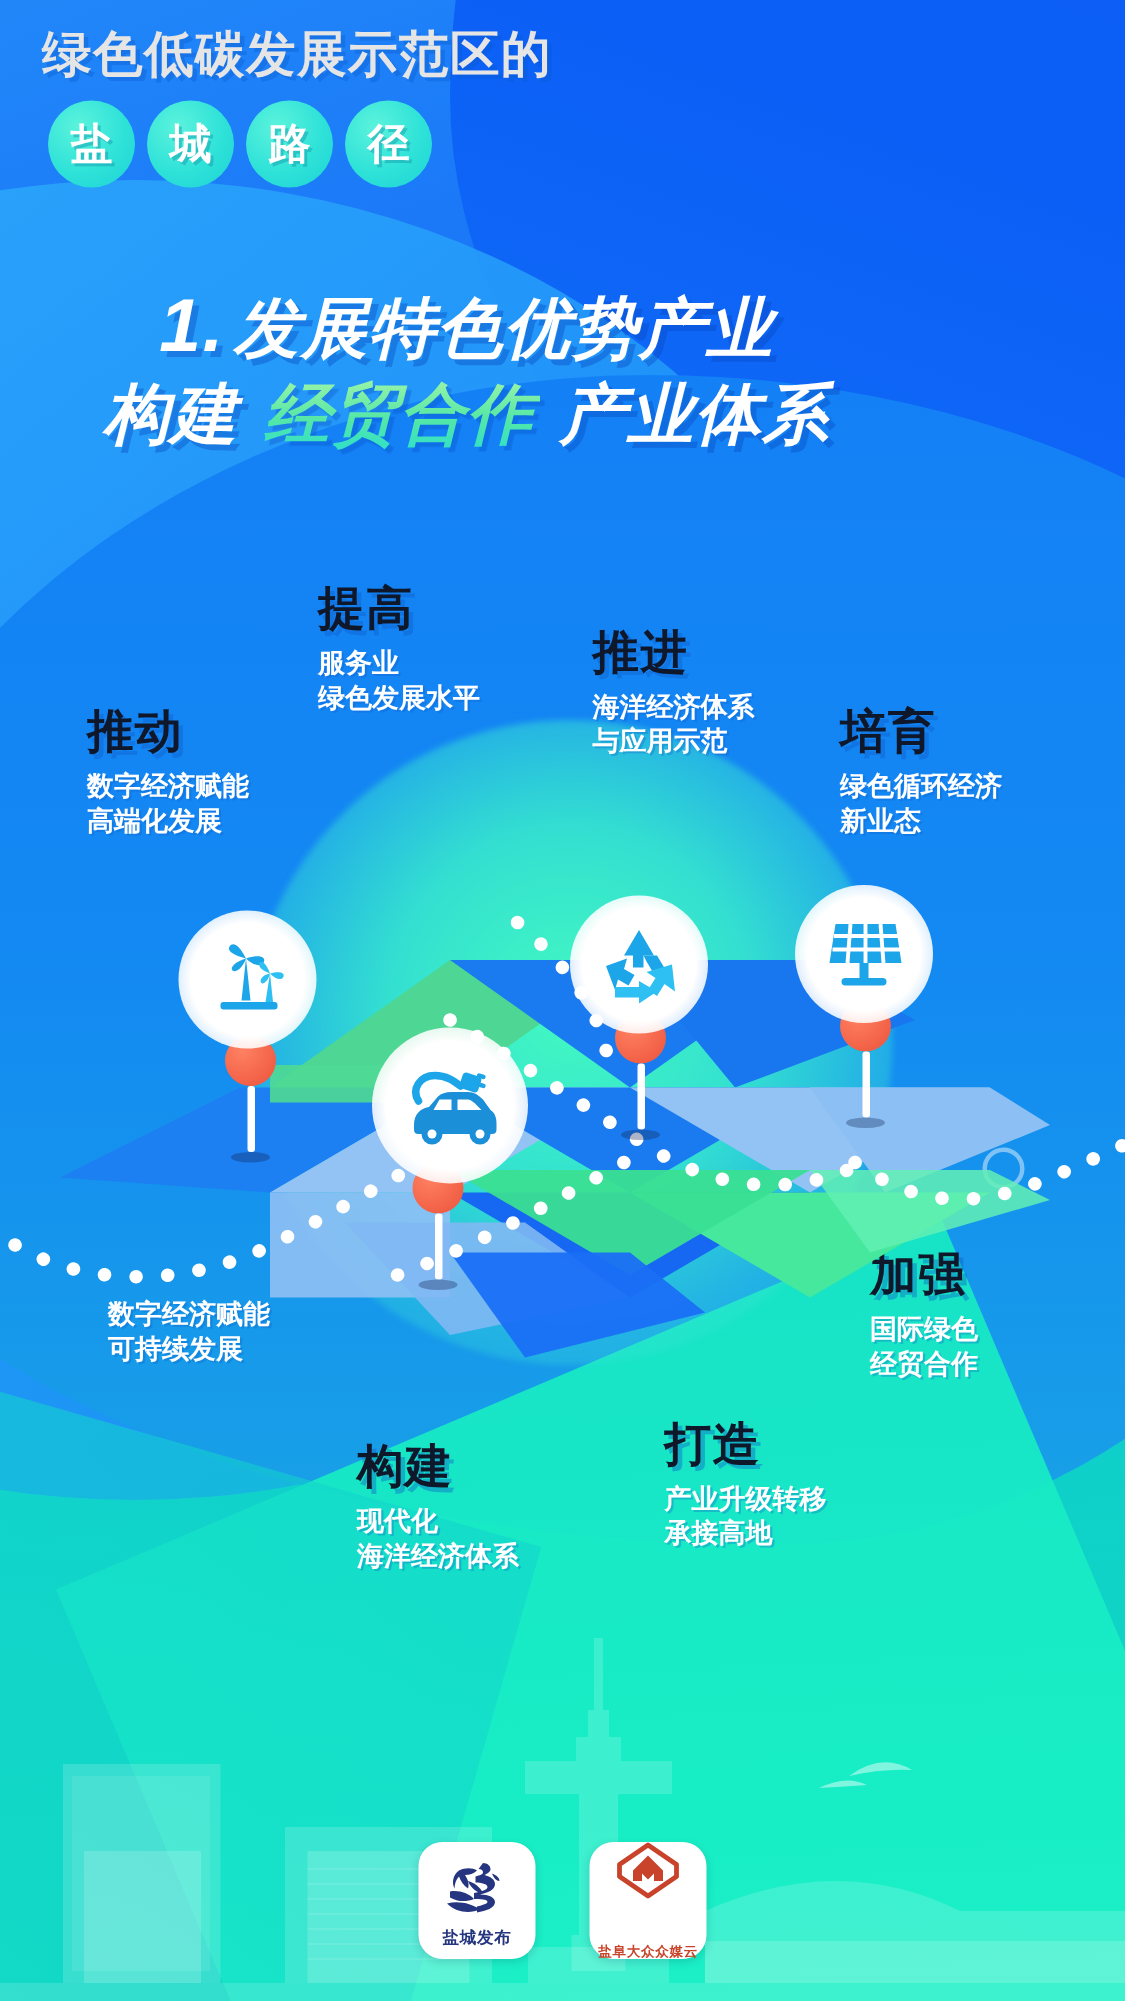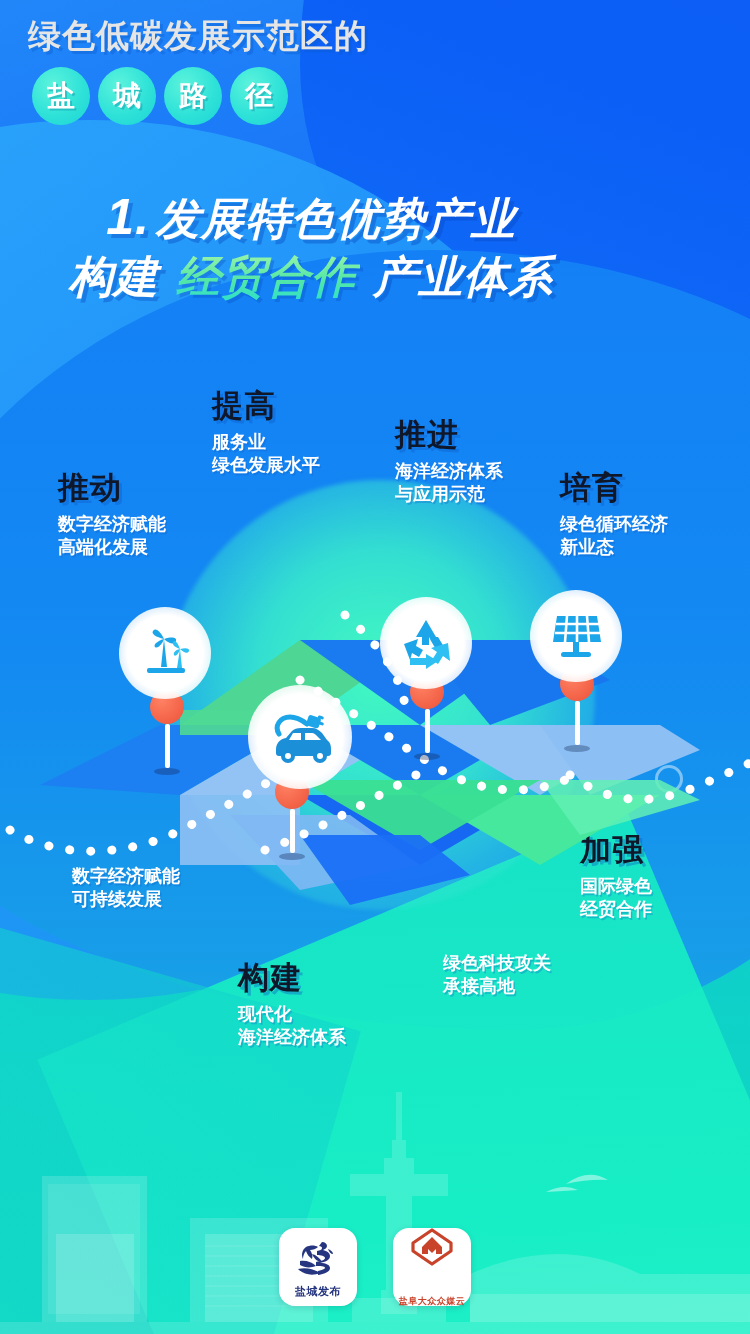--- a/index.html
+++ b/index.html
@@ -228,22 +228,23 @@
 
   <div class="lbl" style="left:238px;top:960px;">
     <div class="head">构建</div>
     <div class="body">
       <div>现代化</div>
       <div>海洋经济体系</div>
     </div>
   </div>
 
   <div class="lbl" style="left:443px;top:945px;">
-    <div class="body">
-      <div>绿色科技攻关</div>
+    <div class="head">打造</div>
+    <div class="body">
+      <div>产业升级转移</div>
       <div>承接高地</div>
     </div>
   </div>
 
   <div class="lbl" style="left:580px;top:832px;">
     <div class="head">加强</div>
     <div class="body">
       <div>国际绿色</div>
       <div>经贸合作</div>
     </div>

